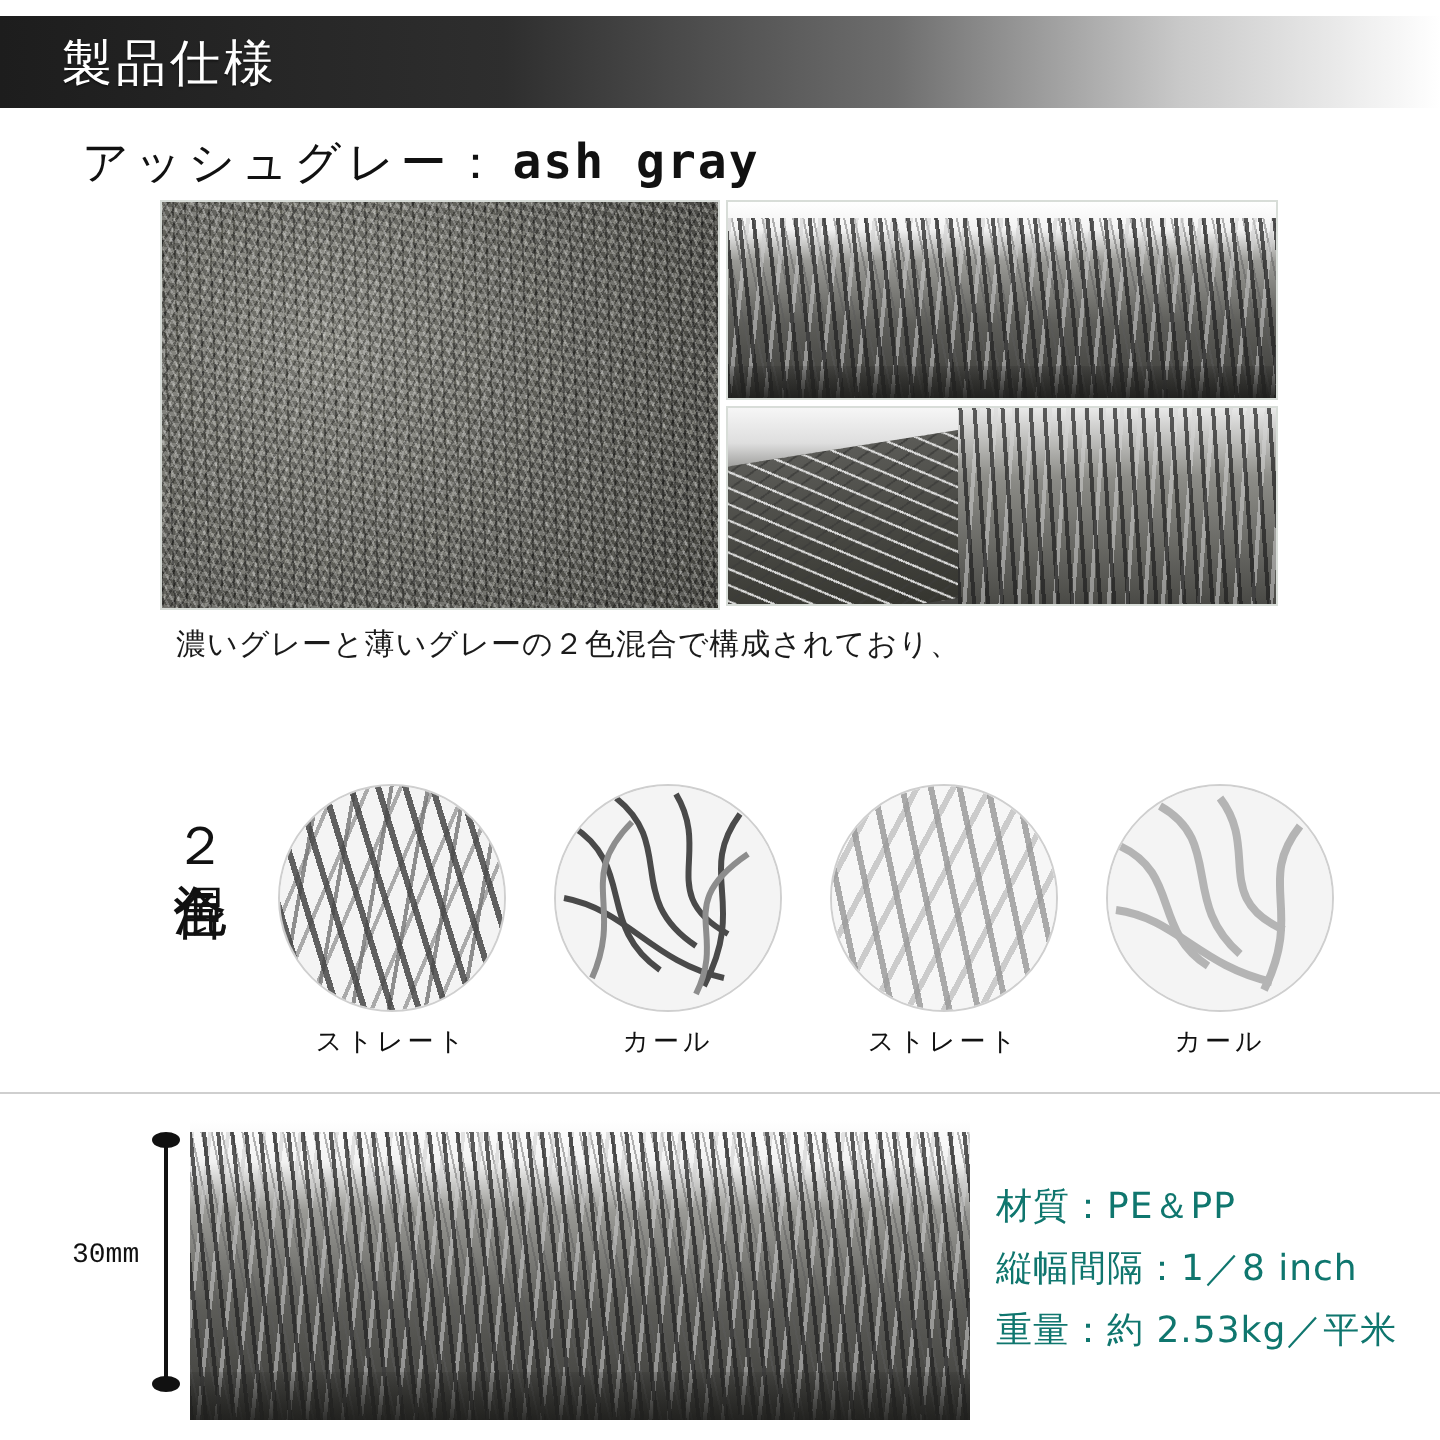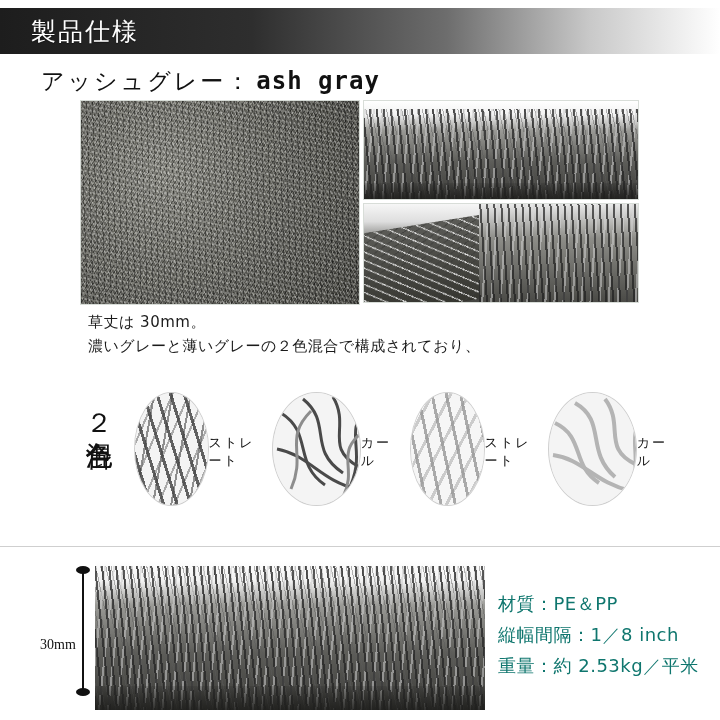--- a/index.html
+++ b/index.html
@@ -108,21 +108,21 @@
   
   .mix{
     position:absolute;left:84px;top:392px;width:620px;height:140px;
     display:flex;align-items:flex-start;
   }
   .mix-label{
     width:44px;font-family:"DejaVu Serif", serif;font-size:27px;line-height:29px;
     text-align:center;color:#111;letter-spacing:0px;padding-top:2px;
   }
   .mix-items{display:flex;gap:14px;margin-left:6px;}
-  .mix-item{width:124px;display:flex;flex-direction:row;align-items:center;}
+  .mix-item{width:124px;display:flex;flex-direction:column;align-items:center;}
   .circ{
     width:112px;height:112px;border-radius:50%;overflow:hidden;position:relative;
     border:1px solid #cfcfcf;background:#f2f2f2;
   }
   .blades-straight{
     position:absolute;inset:0;
     background:
       repeating-linear-gradient(73deg, rgba(70,70,70,.85) 0 3px, rgba(0,0,0,0) 3px 13px),
       repeating-linear-gradient(-67deg, rgba(120,120,120,.6) 0 2px, rgba(0,0,0,0) 2px 15px),
       repeating-linear-gradient(100deg, rgba(40,40,40,.5) 0 2px, rgba(0,0,0,0) 2px 18px),
@@ -153,22 +153,22 @@
   }
   .meas-line{
     position:absolute;left:46px;top:8px;width:2px;height:124px;background:#111;
   }
   .meas-cap-t{position:absolute;left:38px;top:4px;width:18px;height:8px;}
   .meas-cap-b{position:absolute;left:38px;top:126px;width:18px;height:8px;}
   .meas-cap-t:before,.meas-cap-b:before{
     content:"";position:absolute;left:2px;top:2px;width:14px;height:8px;border-radius:50%;background:#111;
   }
   .meas-text{
-    position:absolute;left:0;top:77px;width:44px;text-align:center;
-    font-family:Liberation Serif, serif;font-size:14px;color:#111;
+    position:absolute;left:0;top:60px;width:44px;text-align:left;
+    font-family:Liberation Mono, monospace;font-size:14px;color:#111;
   }
   .specs{
     position:absolute;left:498px;top:588px;width:214px;
     font-family:"DejaVu Sans", sans-serif;font-size:18px;line-height:31px;color:#0f766e;
     letter-spacing:.5px;
   }
 </style>
 </head>
 <body>
 
@@ -189,21 +189,20 @@
     <div class="photo-r-top">
       <div class="turf-side"></div>
     </div>
     <div class="photo-r-bot">
       <div class="turf-fold"></div>
     </div>
   </div>
 </div>
 
 <div class="desc">
-  <div>草丈は 30mm。</div>
   <div>濃いグレーと薄いグレーの２色混合で構成されており、</div>
 </div>
 
 <div class="mix">
   <div class="mix-label">
     <div style="writing-mode:vertical-rl;text-orientation:upright;line-height:30px;">２色混合</div>
   </div>
   <div class="mix-items">
 
     <div class="mix-item">

